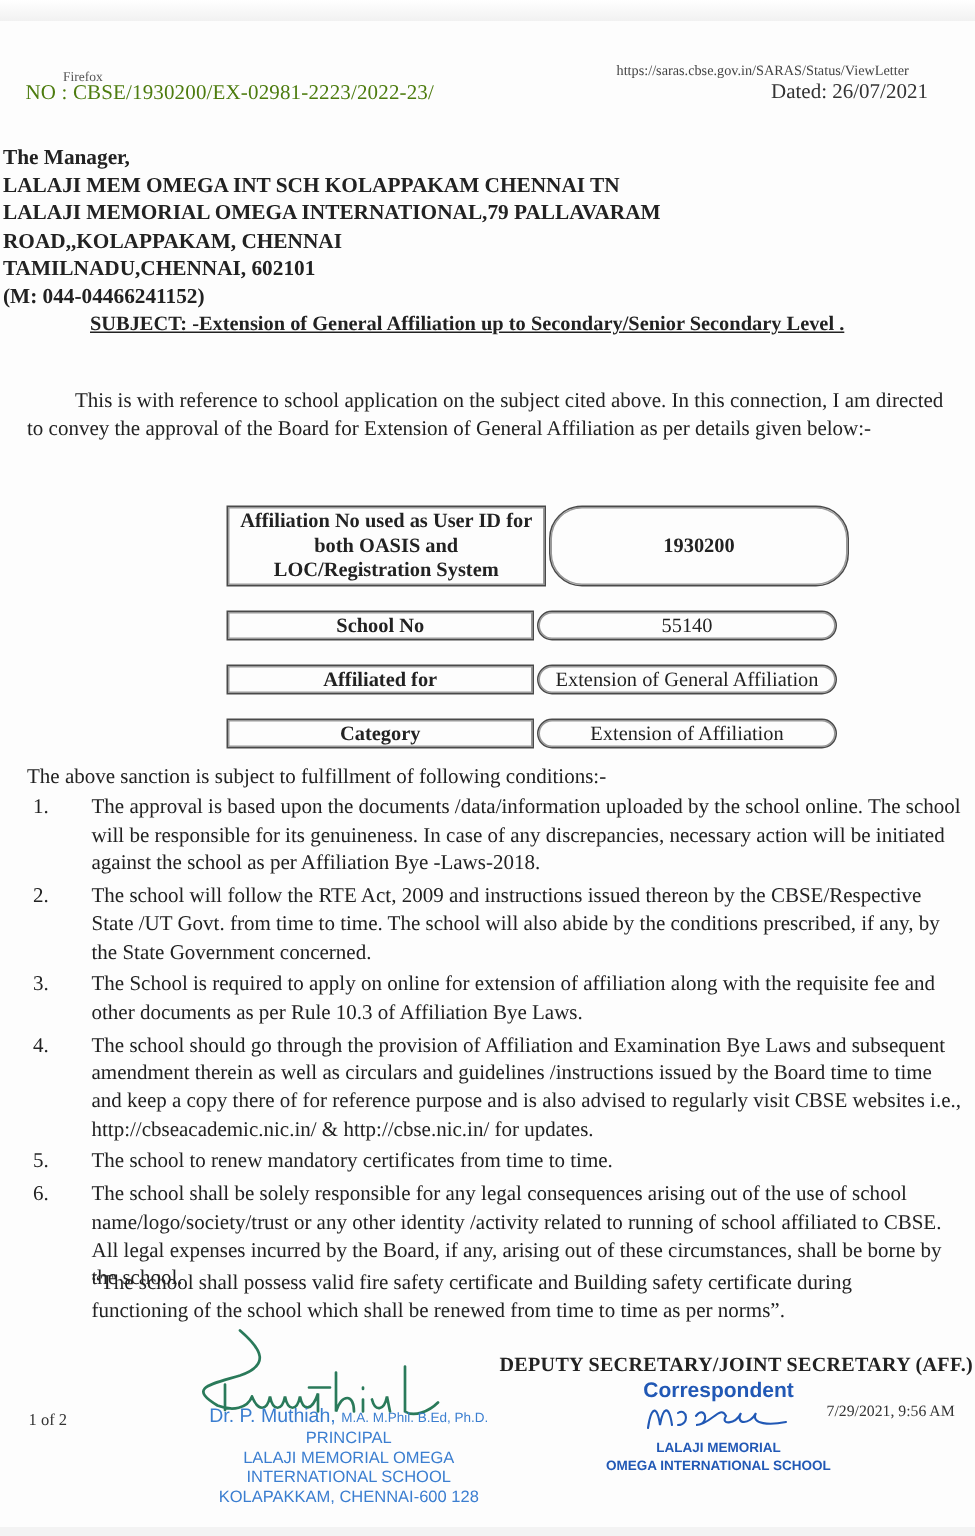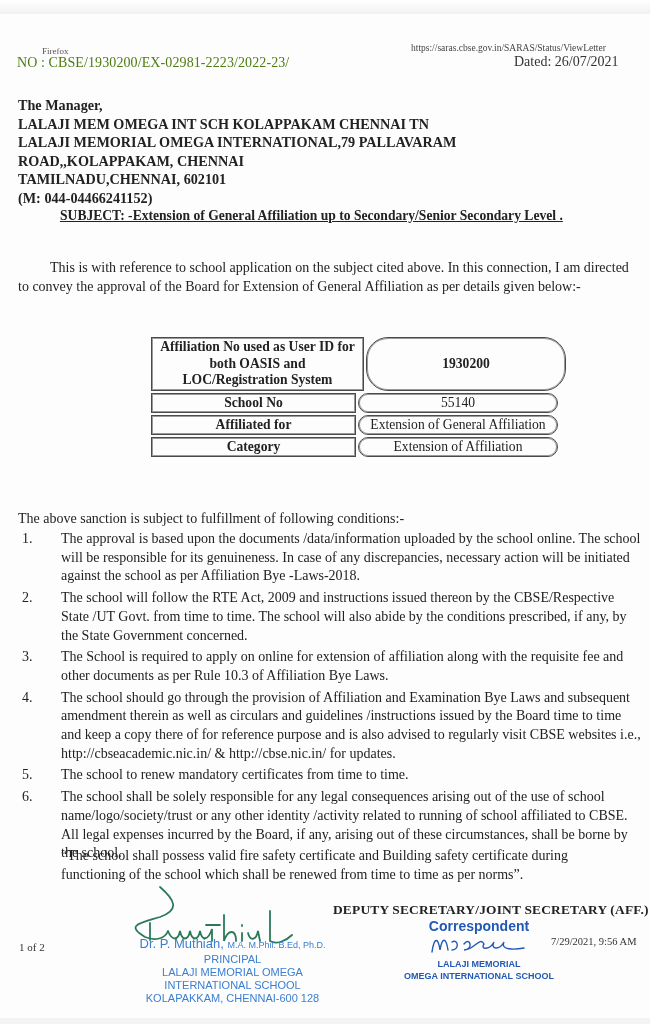--- a/index.html
+++ b/index.html
@@ -24,36 +24,36 @@
   }
   .ref-no {
     position: absolute; left: 17px; top: 55px;
     font-size: 14px; color: #4d7c0f; letter-spacing: 0.1px;
   }
   .dated {
     position: absolute; left: 514px; top: 54px;
     font-size: 14px; color: #333;
   }
   .addr {
-    position: absolute; left: 18px; top: 96px;
+    position: absolute; left: 2px; top: 96px;
     font-size: 14.2px; font-weight: bold; line-height: 18.6px; color: #222;
   }
   .subject {
     position: absolute; left: 60px; top: 208px;
     font-size: 13.6px; font-weight: bold; text-decoration: underline; color: #222;
   }
   .para {
     position: absolute; left: 18px; top: 258px; width: 620px;
     font-size: 14px; line-height: 19px; color: #222;
   }
   .para .indent { display: inline-block; width: 32px; }
   .aff-table {
     position: absolute; left: 119px; top: 337px;
   }
-  .aff-row { display: flex; margin-bottom: 2px; padding-left: 32px; }
+  .aff-row { display: flex; margin-bottom: 16px; padding-left: 32px; }
   .aff-cell {
     border: 1.5px solid #4a4a4a;
     box-shadow: inset 0 0 0 1px #9a9a9a;
     display: flex; align-items: center; justify-content: center; text-align: center;
     font-size: 13.6px; line-height: 16.5px; color: #222;
   }
   .aff-cell.label { width: 203px; font-weight: bold; margin-right: 2px; }
   .aff-cell.value { width: 198px; border-radius: 22px; }
   .conditions-intro {
     position: absolute; left: 18px; top: 511px;

